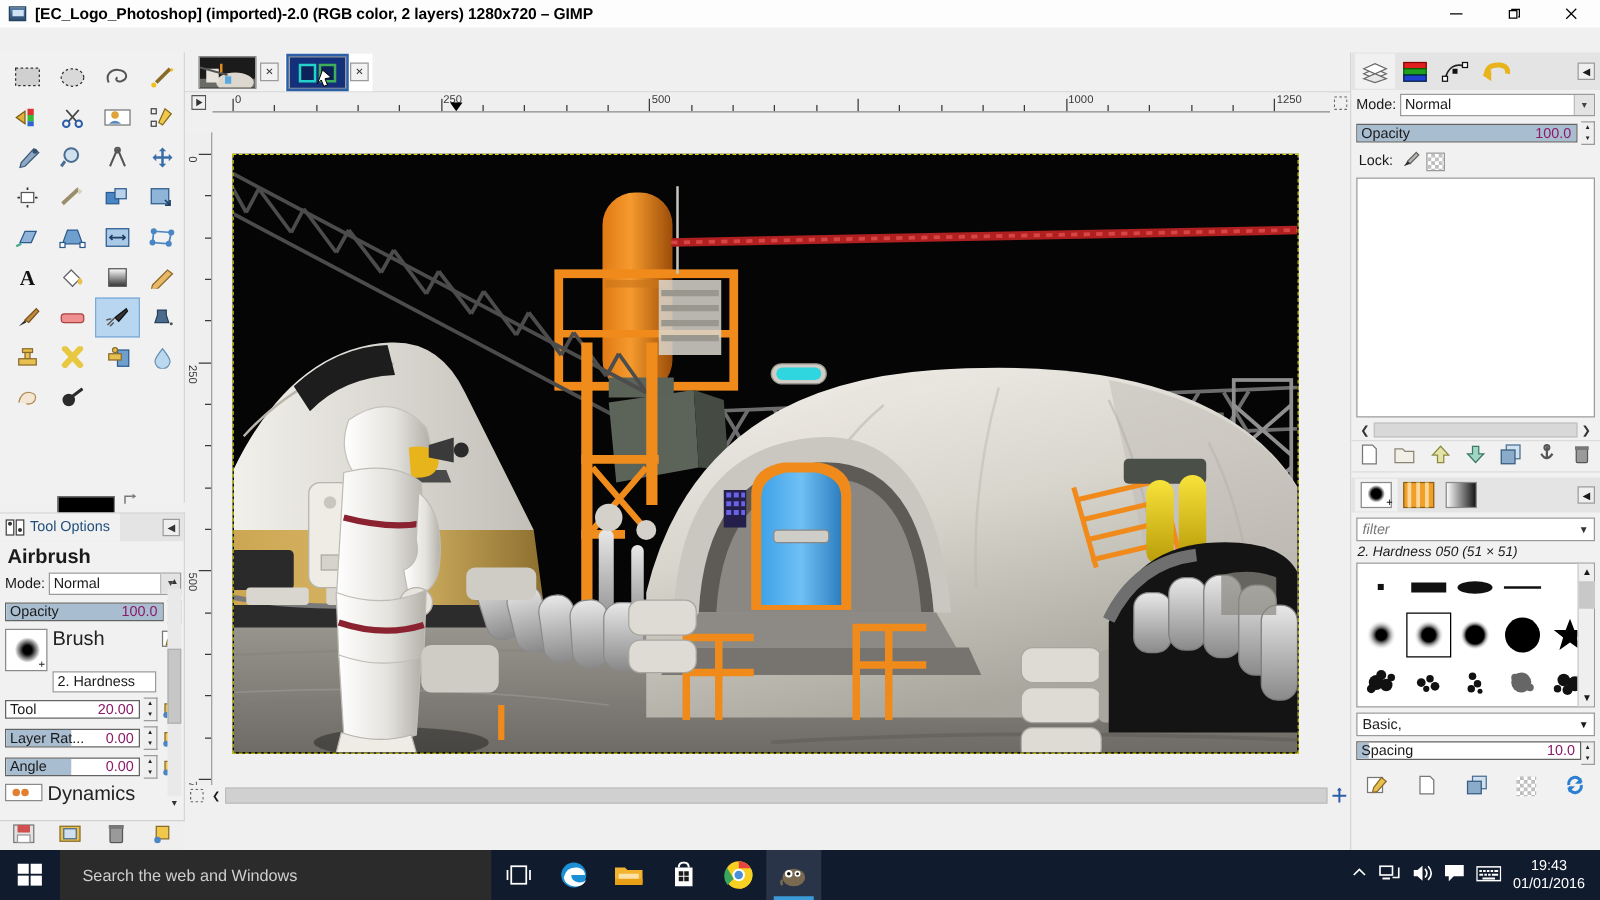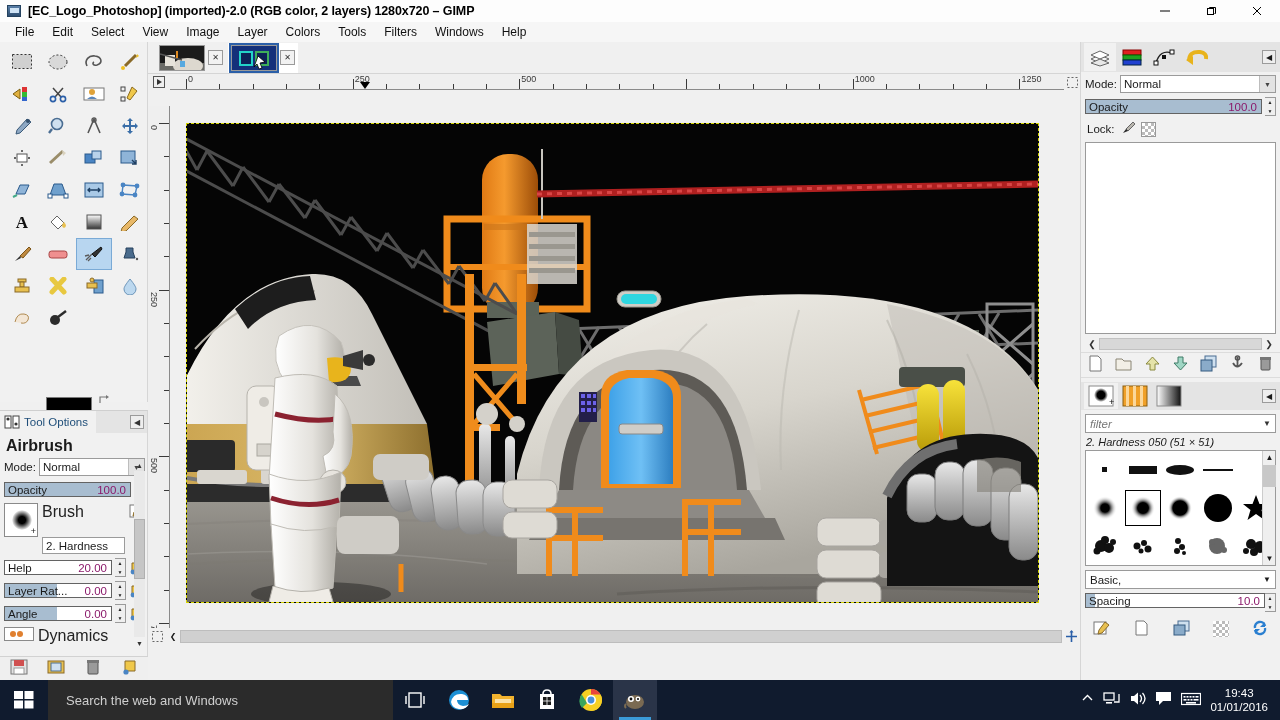--- a/index.html
+++ b/index.html
@@ -228,33 +228,20 @@
       </div>
       <div class="winbtn close">
         <svg width="12" height="12">
             <line x1="2" y1="2" x2="10" y2="10" stroke="#000"></line>
             <line x1="10" y1="2" x2="2" y2="10" stroke="#000"></line>
           </svg>
       </div>
     </div>
   </div>
 
-  <div class="menubar">
-    <div class="menuitem">File</div>
-    <div class="menuitem">Edit</div>
-    <div class="menuitem">Select</div>
-    <div class="menuitem">View</div>
-    <div class="menuitem">Image</div>
-    <div class="menuitem">Layer</div>
-    <div class="menuitem">Colors</div>
-    <div class="menuitem">Tools</div>
-    <div class="menuitem">Filters</div>
-    <div class="menuitem">Windows</div>
-    <div class="menuitem">Help</div>
-  </div>
 
   <div class="toolbox">
     <div class="toolgrid">
 
       <div class="tool">
         <svg width="22" height="18">
             <rect x="1.5" y="1.5" width="19" height="14" fill="#d0d0d0" stroke="#333" stroke-dasharray="2 2"></rect>
           </svg>
         </div>
       <div class="tool">
@@ -545,21 +532,21 @@
           <svg width="16" height="16">
               <rect x="1" y="2" width="12" height="12" fill="#fff" stroke="#777"></rect>
               <path d="M12 2 l3 3 -7 7 -4 1 1 -4z" fill="#e8c050" stroke="#8a6a28"></path>
             </svg>
         </div>
       </div>
 
       <div class="row">
         <div class="slider">
           <div class="fill" style="width:0%"></div>
-          <span class="sl-l">Help</span>
+          <span class="sl-l">Tool</span>
           <span class="sl-r">20.00</span>
         </div>
         <div class="spin">
             <div>▲</div>
             <div>▼</div>
           </div>
         <div class="resetbtn">
           <svg width="16" height="16">
               <path d="M3 3 h9 v9 h-9z" fill="#f0c84a" stroke="#8a6a28"></path>
               <circle cx="4" cy="12" r="2.4" fill="#4a85c4"></circle>

